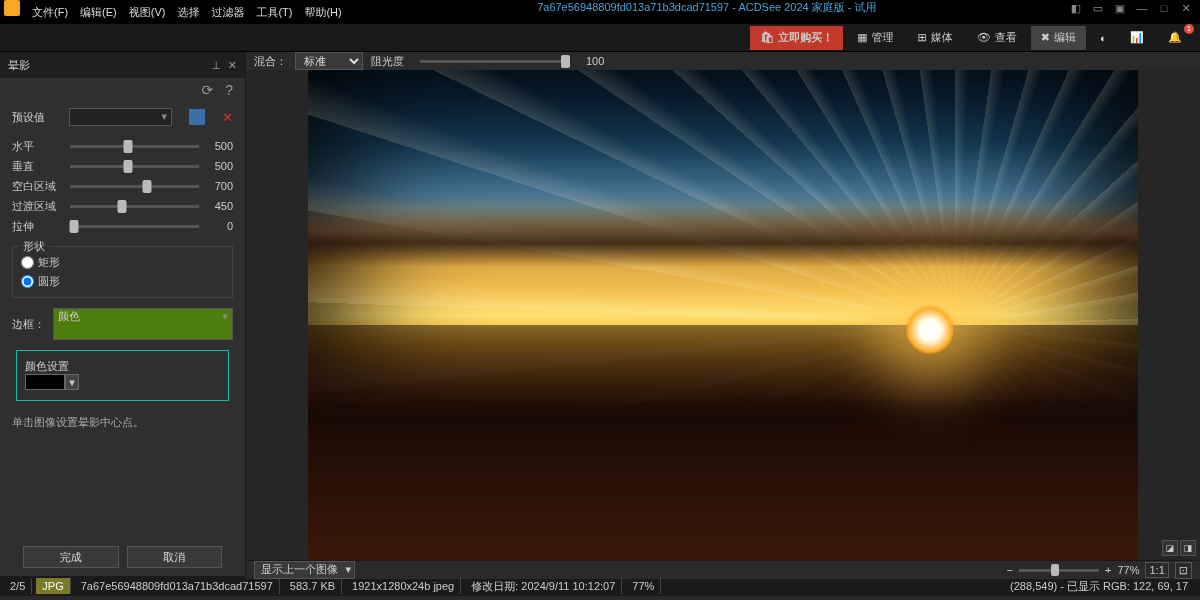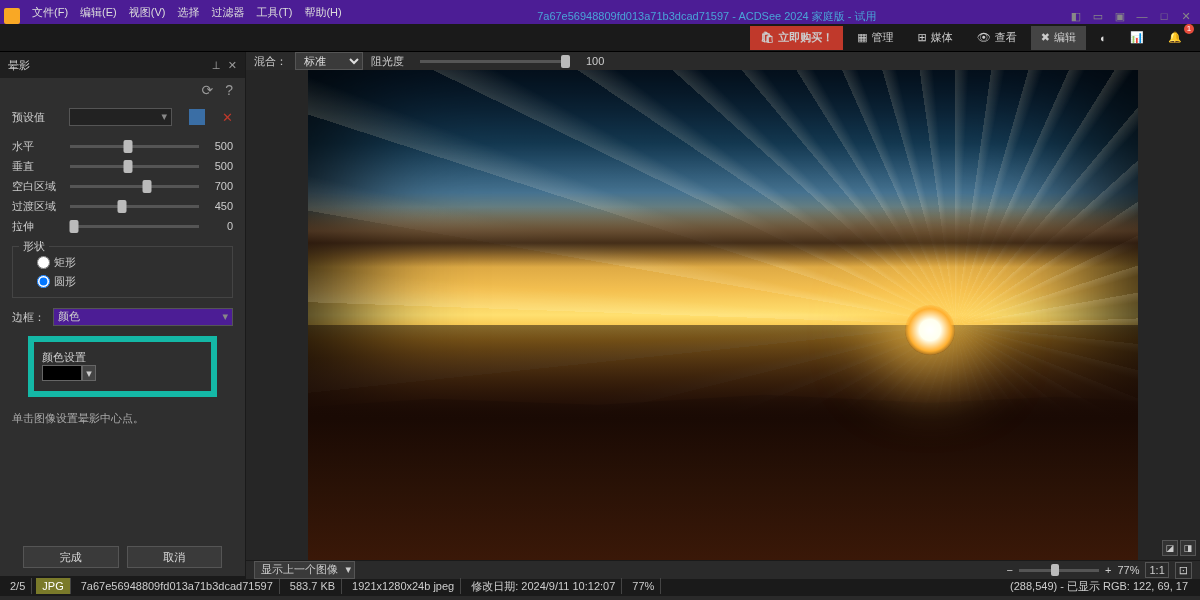--- a/index.html
+++ b/index.html
@@ -1,17 +1,17 @@
 <!DOCTYPE html>
 <html><head>
 <meta charset="utf-8">
 <style>
 *{margin:0;padding:0;box-sizing:border-box;font-family:"Microsoft YaHei",Arial,sans-serif;font-size:11px;color:#ccc;user-select:none}
 body{background:#2a2a2a;width:1200px;height:600px;overflow:hidden;position:relative}
-.titlebar{height:24px;background:#4c1d95;display:flex;align-items:flex-end;padding:0 4px}
+.titlebar{height:24px;background:#000000;display:flex;align-items:flex-start;padding:0 4px}
 .titlebar .logo{width:16px;height:16px;background:#f9a825;border-radius:2px;margin-right:6px}
 .menu-item{padding:0 6px;height:24px;line-height:24px;cursor:pointer;color:#ddd}
 .title-text{flex:1;text-align:center;color:#4aa3d8}
 .win-controls{display:flex;gap:2px}
 .win-btn{width:20px;height:16px;display:flex;align-items:center;justify-content:center;cursor:pointer;color:#888}
 .toolbar{height:28px;background:#1a1a1a;display:flex;align-items:center;justify-content:flex-end;padding:0 8px;gap:4px;border-bottom:1px solid #000}
 .tb-btn{display:flex;align-items:center;gap:4px;padding:0 10px;height:24px;cursor:pointer;color:#ddd}
 .tb-btn.buy{background:#c0392b;color:#fff;font-weight:bold}
 .tb-btn.active{background:#444}
 .notif{position:relative}
@@ -28,28 +28,28 @@
 .preset-row .combo{flex:1;height:18px;background:#222;border:1px solid #555;position:relative}
 .preset-row .combo::after{content:"▾";position:absolute;right:4px;top:1px;color:#888}
 .preset-row .save-icon{width:16px;height:16px;background:#3a6ea5;cursor:pointer}
 .preset-row .del-icon{color:#c0392b;cursor:pointer;font-size:13px}
 .sliders{padding:4px 12px}
 .slider-row{display:flex;align-items:center;height:20px;gap:6px}
 .slider-row label{width:52px;font-size:11px}
 .slider-track{flex:1;height:3px;background:#555;position:relative;cursor:pointer}
 .slider-thumb{position:absolute;width:9px;height:13px;background:#bbb;top:-5px;transform:translateX(-50%);border-radius:2px}
 .slider-val{width:28px;text-align:right;font-size:11px}
-.group-box{margin:6px 12px;border:1px solid #444;padding:6px 24px;position:relative}
+.group-box{margin:6px 12px;border:1px solid #444;padding:6px 8px;position:relative}
 .group-box legend{position:absolute;top:-8px;left:6px;background:#2f2f2f;padding:0 4px;font-size:11px}
 .radio-row,.check-row{display:flex;align-items:center;gap:4px;padding:2px 0;cursor:pointer}
 .radio-row input,.check-row input{cursor:pointer}
 .border-row{display:flex;align-items:center;gap:8px;padding:4px 12px}
-.border-row .combo{flex:1;height:18px;background:#4c1d95;border:1px solid #555;padding:0 4px;position:relative}
+.border-row .combo{flex:1;height:32px;background:#4d7c0f;border:1px solid #555;padding:0 4px;position:relative}
 .border-row .combo::after{content:"▾";position:absolute;right:4px;top:1px;color:#888}
-.color-box{margin:6px 28px;border:6px solid #14b8a6;padding:8px;position:relative}
+.color-box{margin:6px 16px;border:1px solid #14b8a6;padding:8px;position:relative}
 .color-swatch{width:40px;height:16px;background:#000;border:1px solid #666;display:inline-block;cursor:pointer}
 .color-dd{width:14px;height:16px;background:#444;border:1px solid #666;display:inline-block;cursor:pointer;vertical-align:top;text-align:center;line-height:14px}
 .hint{padding:8px 12px;color:#aaa}
 .sidebar-footer{margin-top:auto;display:flex;gap:8px;padding:8px 23px}
 .sidebar-footer button{flex:1;height:22px;background:#3a3a3a;border:1px solid #555;color:#ddd;cursor:pointer}
 .content{flex:1;display:flex;flex-direction:column;background:#262626}
 .blend-bar{height:26px;display:flex;align-items:center;padding:0 8px;gap:8px;background:#2a2a2a}
 .blend-bar select{background:#3a3a3a;border:1px solid #555;color:#ddd;height:18px;padding:0 20px 0 4px}
 .opacity-slider{flex:0 0 150px;height:3px;background:#555;position:relative;cursor:pointer;margin:0 8px}
 .opacity-thumb{position:absolute;right:0;width:9px;height:13px;background:#bbb;top:-5px;border-radius:2px}

